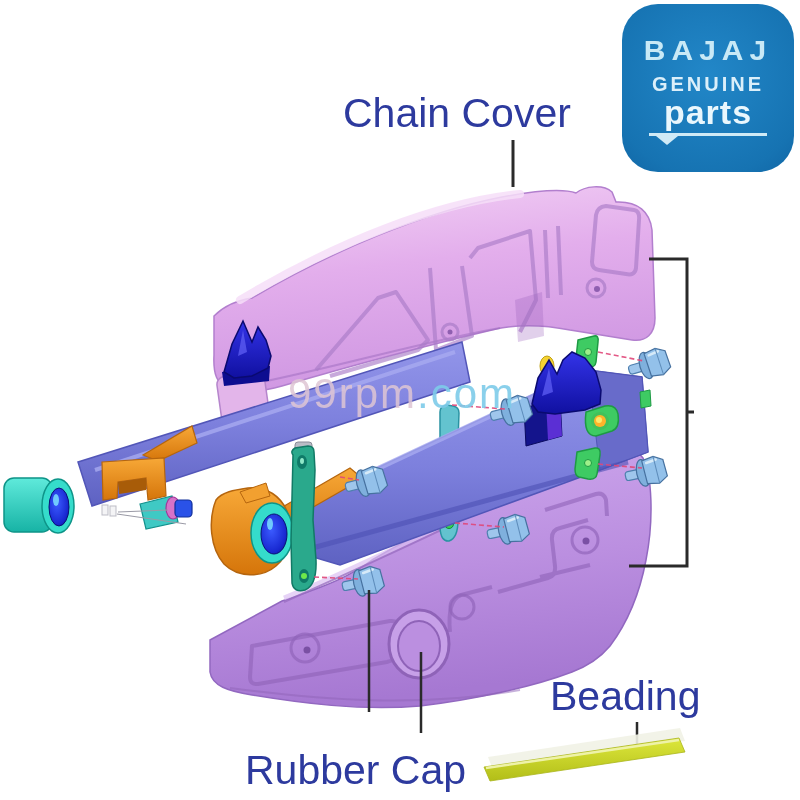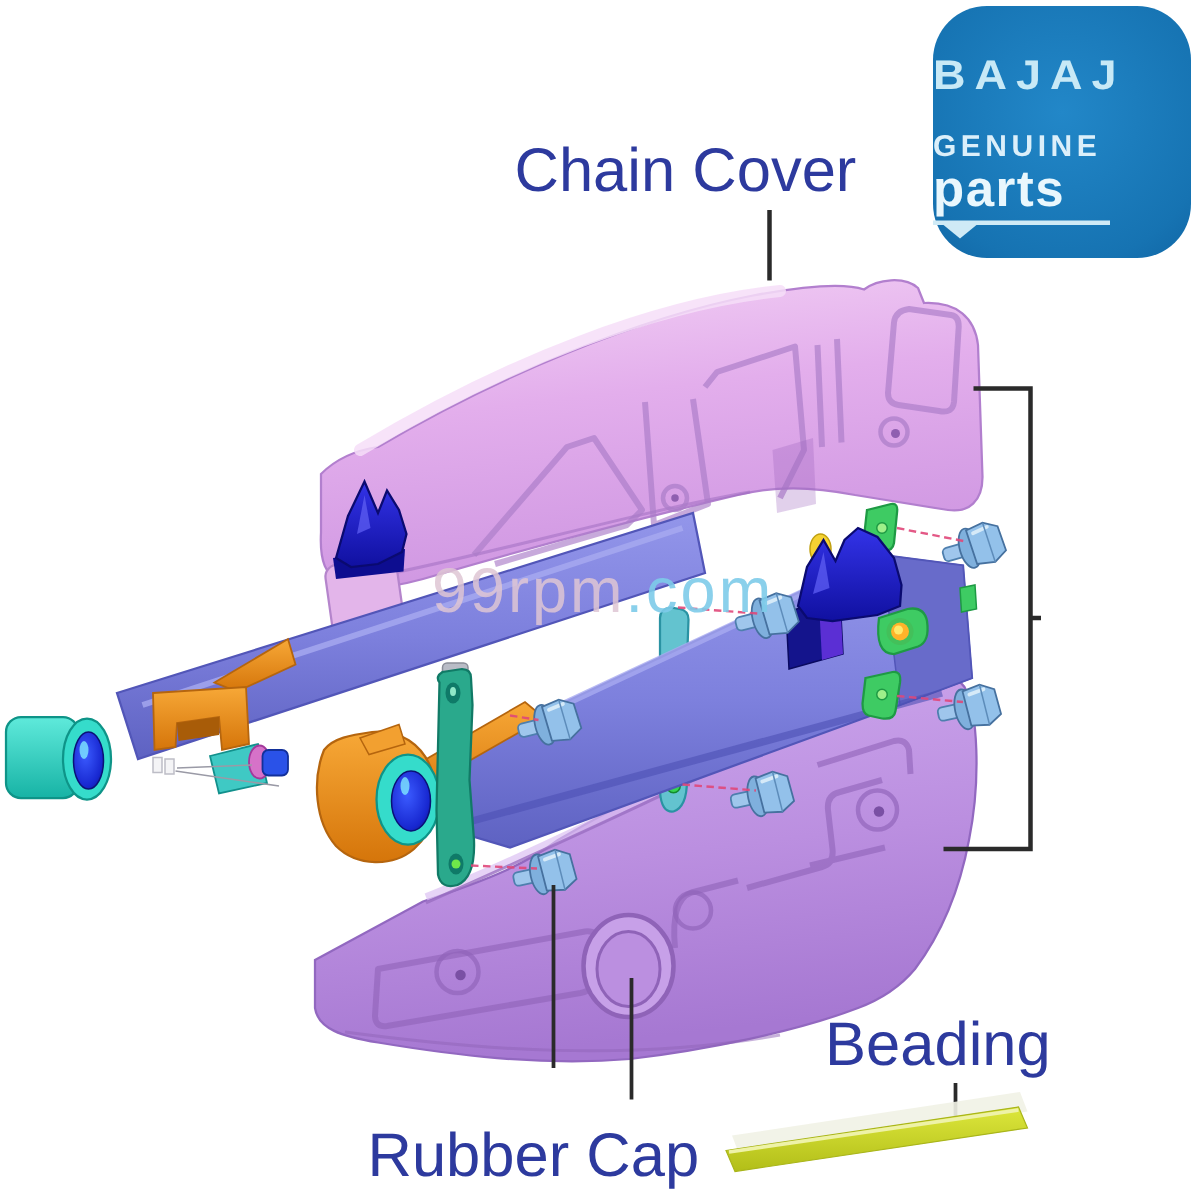--- a/index.html
+++ b/index.html
@@ -7,24 +7,24 @@
          font-family:"Liberation Sans", sans-serif;}
   .scene{position:absolute;left:0;top:0;z-index:1;}
   .part-label{position:absolute;z-index:3;font-size:41px;font-weight:500;color:#2d3a9e;
               white-space:nowrap;letter-spacing:0px;}
   .watermark{position:absolute;left:288px;top:370px;z-index:2;font-size:42px;font-weight:normal;
              letter-spacing:2px;white-space:nowrap;}
   .wm-name{color:rgba(222,198,212,0.85);}
   .wm-tld{color:rgba(125,203,233,0.9);}
   .logo{position:absolute;left:622px;top:4px;width:172px;height:168px;z-index:3;
         border-radius:36px;background:radial-gradient(circle at 50% 42%, #2287c8 0%, #1673b2 78%, #1167a6 100%);
-        display:flex;flex-direction:column;align-items:flex-start;box-sizing:border-box;}
+        display:flex;flex-direction:column;align-items:center;box-sizing:border-box;}
   .logo-brand{margin-top:30px;font-size:30px;font-weight:bold;letter-spacing:6px;
               color:#c8e9f6;transform:scaleY(0.92);}
-  .logo-genuine{margin-top:19px;font-size:20px;font-weight:600;letter-spacing:3px;color:#dbeffa;}
+  .logo-genuine{margin-top:5px;font-size:20px;font-weight:600;letter-spacing:3px;color:#dbeffa;}
   .logo-parts{margin-top:-3px;font-size:34px;font-weight:bold;letter-spacing:1px;color:#e9f7fd;}
   .logo-rule{position:relative;width:118px;height:3px;background:#cfeaf6;margin-top:1px;}
   .logo-chevron{position:absolute;left:7px;top:3px;width:0;height:0;
                 border-left:11px solid transparent;border-right:11px solid transparent;
                 border-top:9px solid #cfeaf6;}
 </style>
 </head>
 <body>
 
 <div class="stage">

